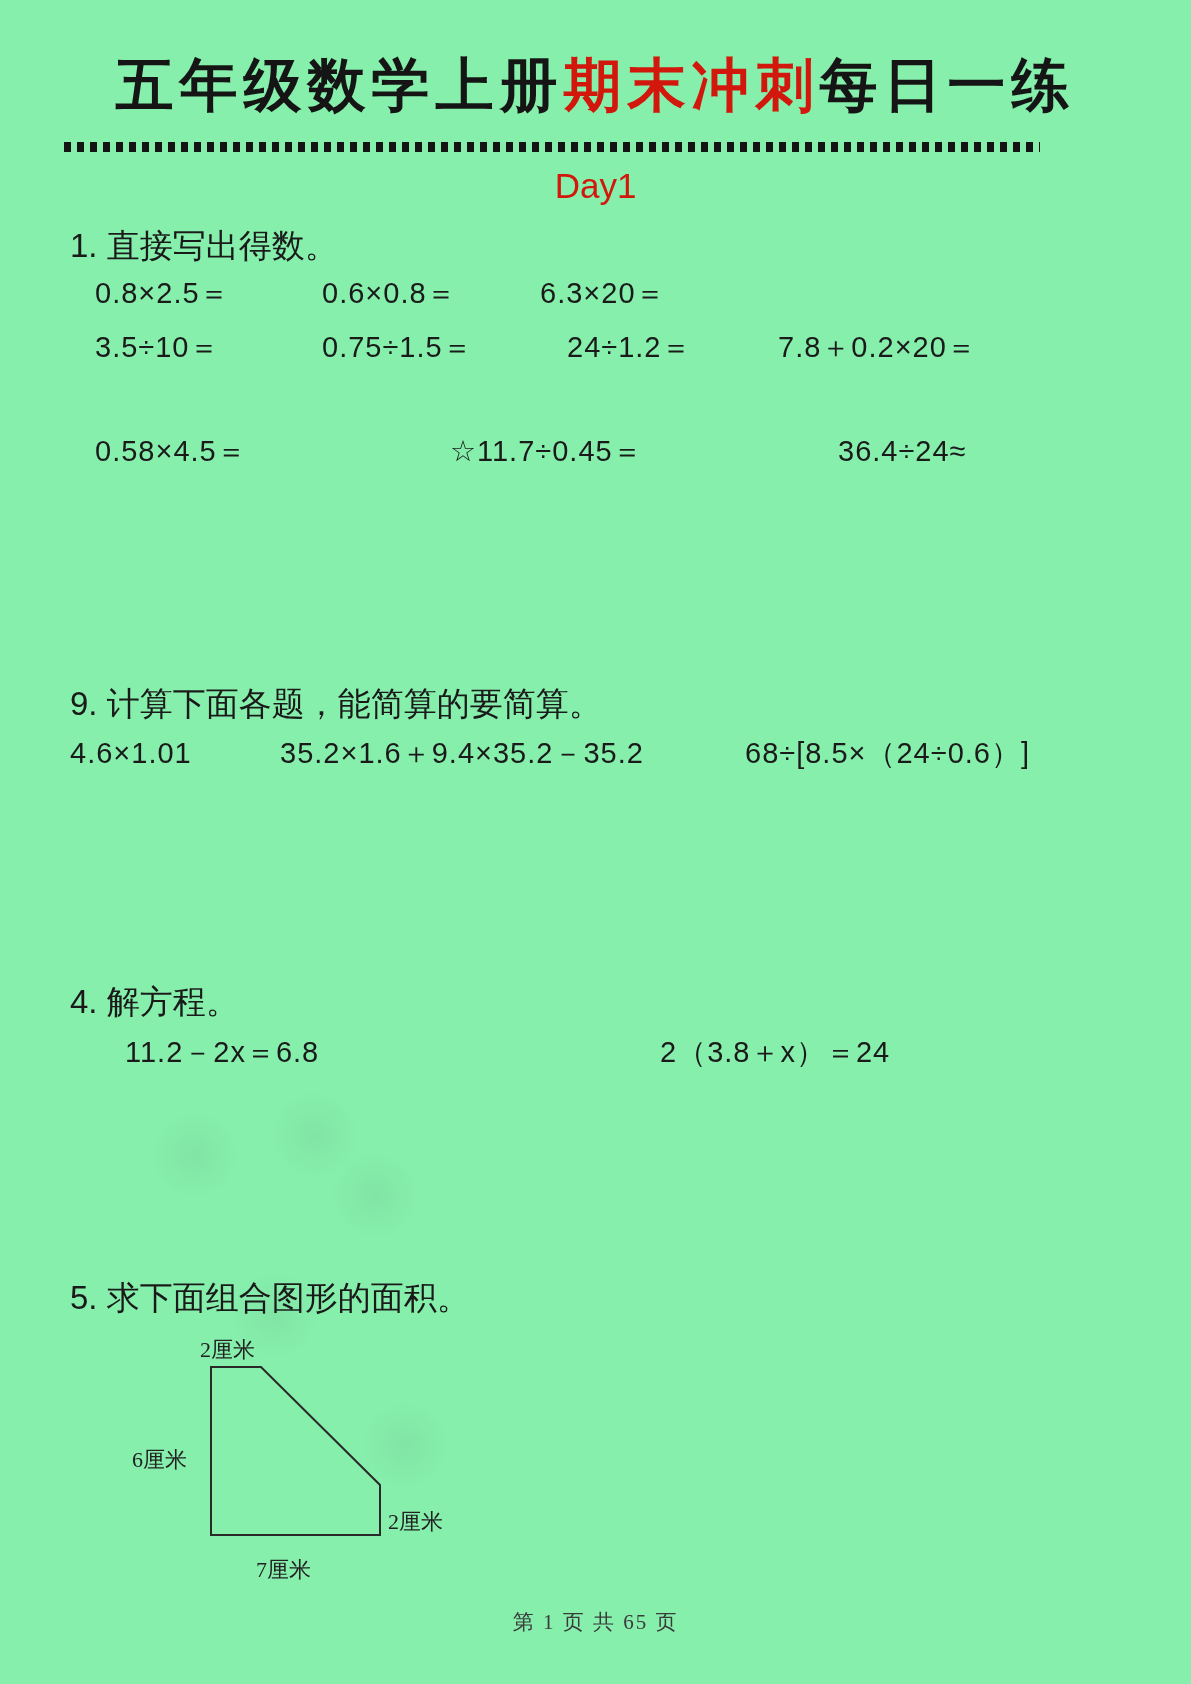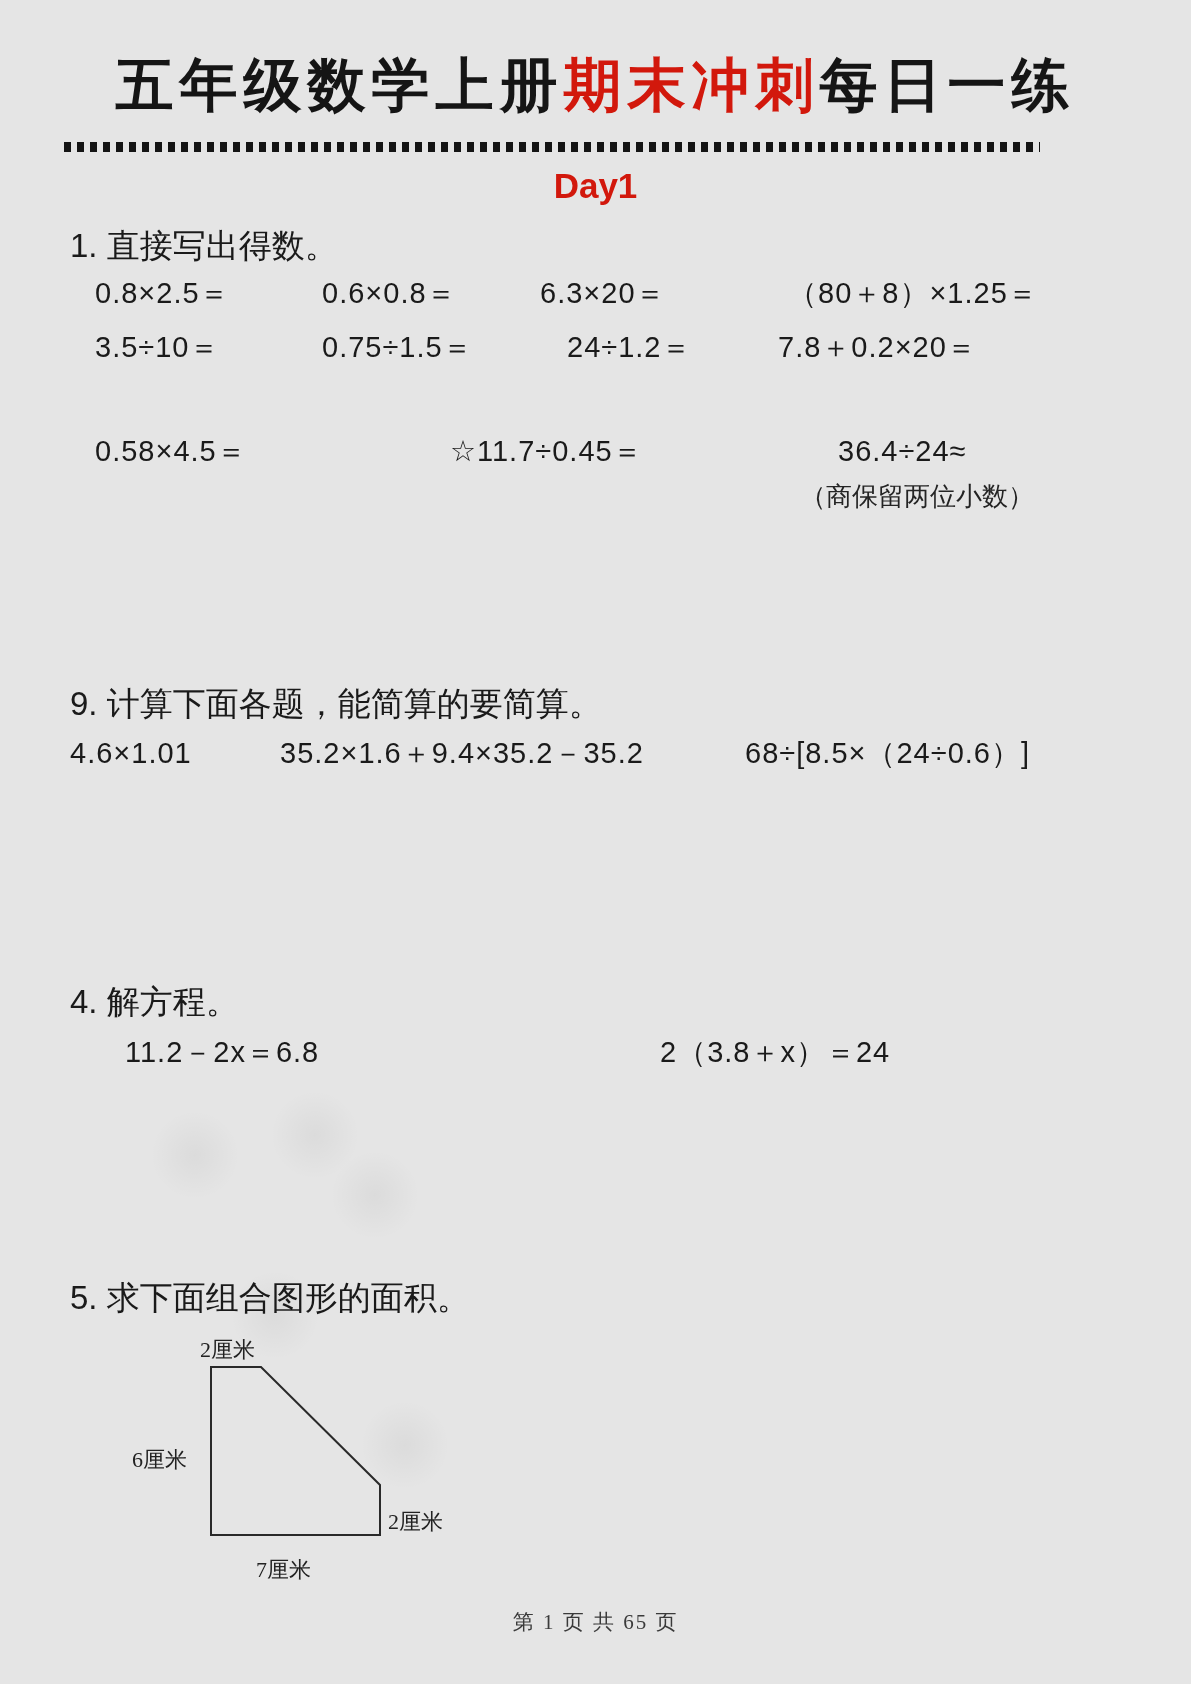--- a/index.html
+++ b/index.html
@@ -4,21 +4,21 @@
 <style>
   :root{
     --accent-red:#d2180c;
     --ink:#1f1f1f;
   }
   html,body{margin:0;padding:0;background:#ffffff;}
   .page{
     position:relative;
     width:1191px;
     height:1684px;
-    background:#e5e5e5;
+    background:#86efac;
     overflow:hidden;
     font-family:"Liberation Sans", sans-serif;
     color:var(--ink);
   }
   .title{
     position:absolute;
     top:52px; left:0; right:0;
     margin:0;
     text-align:center;
     font-size:58px;
@@ -33,21 +33,21 @@
     position:absolute;
     left:64px; top:142px;
     width:976px; height:10px;
     background:repeating-linear-gradient(to right,#141414 0 7px,transparent 7px 13px);
   }
   .day{
     position:absolute;
     top:166px; left:0; right:0;
     text-align:center;
     font-size:35px;
-    font-weight:700;
+    font-weight:400;
     color:var(--accent-red);
   }
   .heading{
     position:absolute;
     left:70px;
     font-size:33px;
     line-height:1.2;
     white-space:nowrap;
     color:#1a1a1a;
   }
@@ -101,30 +101,28 @@
   <h1 class="title"><span>五年级数学上册</span><span class="red">期末冲刺</span><span>每日一练</span></h1>
 
   <div class="dotted-line"></div>
 
   <div class="day">Day1</div>
 
   <div class="heading" style="top:226px">1. 直接写出得数。</div>
   <span class="expr" style="left:95px;  top:276px">0.8×2.5＝</span>
   <span class="expr" style="left:322px; top:276px">0.6×0.8＝</span>
   <span class="expr" style="left:540px; top:276px">6.3×20＝</span>
-  <span class="expr" style="left:788px; top:276px">（80＋8）×1.25＝</span>
   <span class="expr" style="left:95px;  top:330px">3.5÷10＝</span>
   <span class="expr" style="left:322px; top:330px">0.75÷1.5＝</span>
   <span class="expr" style="left:567px; top:330px">24÷1.2＝</span>
   <span class="expr" style="left:778px; top:330px">7.8＋0.2×20＝</span>
 
   <span class="expr" style="left:95px;  top:434px">0.58×4.5＝</span>
   <span class="expr" style="left:450px; top:434px">☆11.7÷0.45＝</span>
   <span class="expr" style="left:838px; top:434px">36.4÷24≈</span>
-  <span class="note" style="left:800px; top:479px">（商保留两位小数）</span>
 
   <div class="heading" style="top:684px">9. 计算下面各题，能简算的要简算。</div>
   <span class="expr" style="left:70px;  top:736px">4.6×1.01</span>
   <span class="expr" style="left:280px; top:736px">35.2×1.6＋9.4×35.2－35.2</span>
   <span class="expr" style="left:745px; top:736px">68÷[8.5×（24÷0.6）]</span>
 
   <div class="heading" style="top:982px">4. 解方程。</div>
   <span class="expr" style="left:125px; top:1035px">11.2－2x＝6.8</span>
   <span class="expr" style="left:660px; top:1035px">2（3.8＋x）＝24</span>
 

